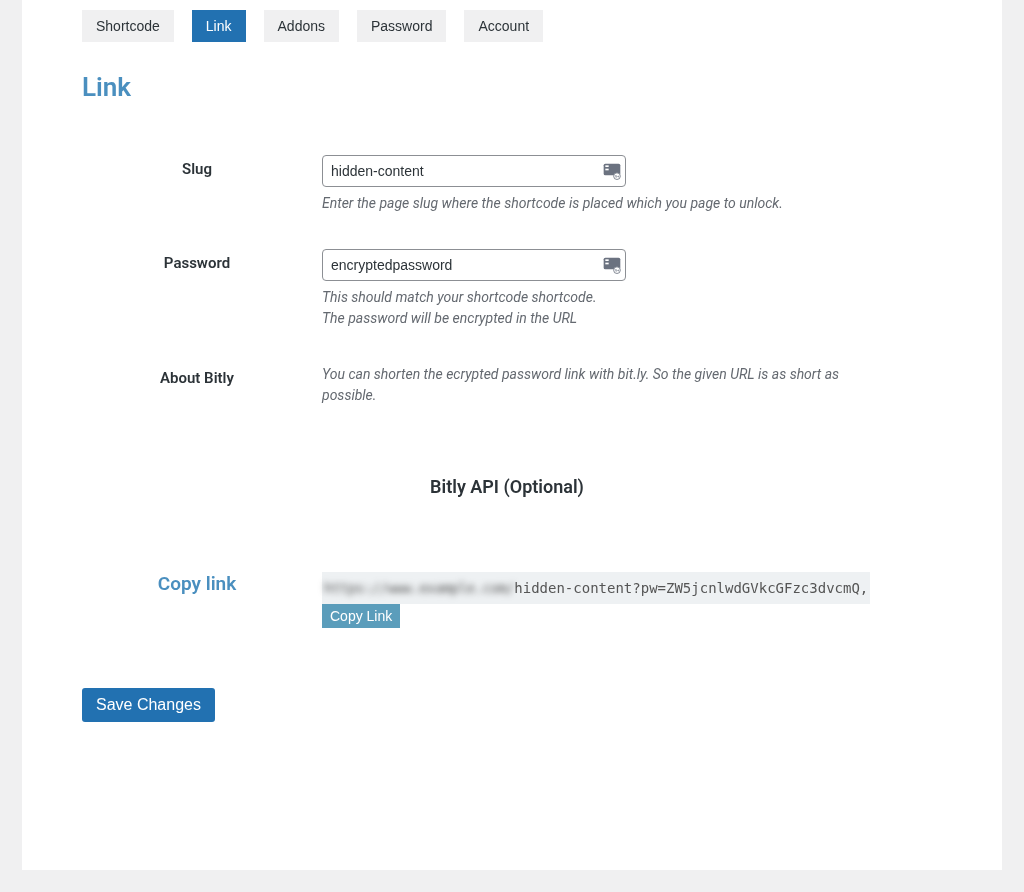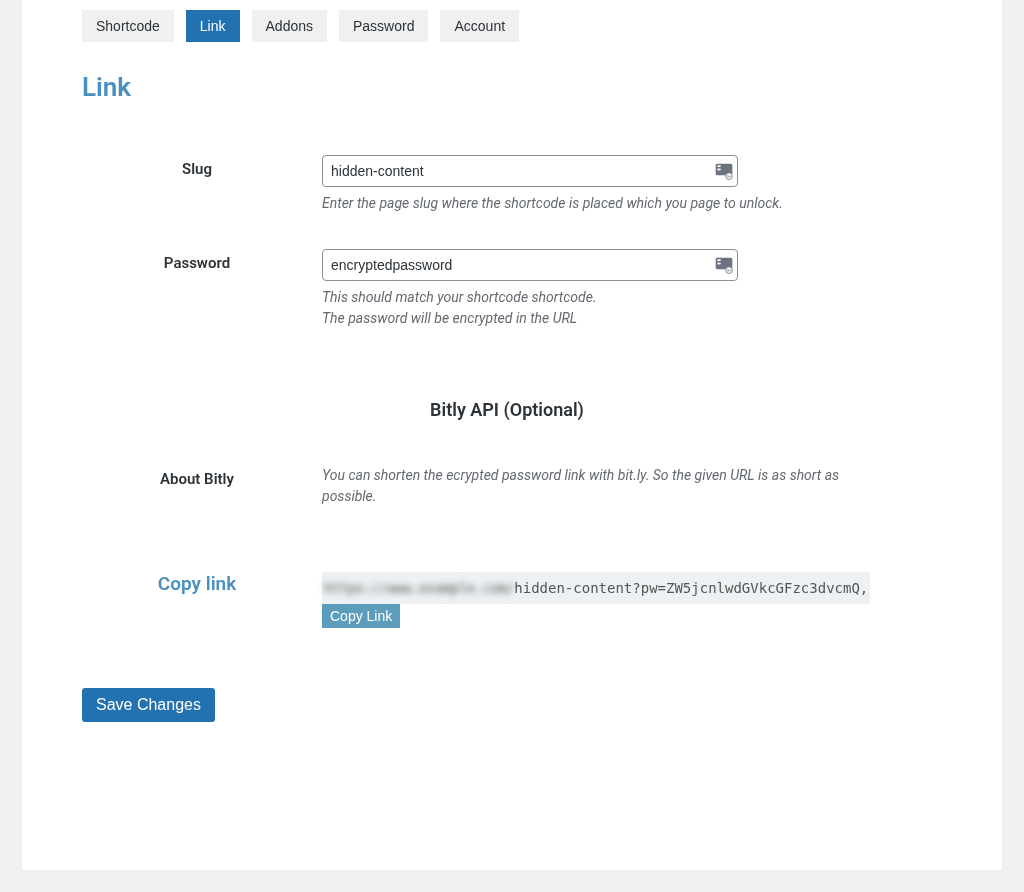--- a/index.html
+++ b/index.html
@@ -11,21 +11,21 @@
       height: 892px;
     }
     .panel {
       background: #fff;
       margin: 0 22px;
       padding: 10px 60px 60px 60px;
       min-height: 870px;
     }
     .tabs {
       display: flex;
-      gap: 12px;
+      gap: 18px;
       margin-bottom: 30px;
     }
     .tab {
       background: #f0f0f1;
       color: #2c3338;
       padding: 8px 14px;
       font-size: 14px;
       cursor: pointer;
       border: none;
     }
@@ -51,21 +51,21 @@
       font-weight: 600;
       font-size: 15px;
       color: #2c3338;
       margin-left: 24px;
     }
     .form-table td {
       vertical-align: top;
       padding: 15px 10px 20px 0;
     }
     input[type="text"] {
-      width: 416px;
+      width: 304px;
       height: 32px;
       padding: 0 8px;
       border: 1px solid #8c8f94;
       border-radius: 4px;
       font-size: 14px;
       color: #2c3338;
     }
     .input-wrap {
       position: relative;
       display: inline-block;
@@ -192,30 +192,30 @@
           </span>
         </span>
         <div class="description">
           <span>This should match your shortcode shortcode.</span><br>
           <span>The password will be encrypted in the URL</span>
         </div>
       </td>
     </tr>
 
     <tr>
+      <th>About Bitly</th>
+      <td>
+        <div class="description" style="margin-top:0;">You can shorten the ecrypted password link with bit.ly. So the given URL is as short as possible.</div>
+      </td>
+    </tr>
+
+    <tr>
       <th colspan="2">
         <h3 class="sub-title">Bitly API (Optional)</h3>
       </th>
-    </tr>
-
-    <tr>
-      <th>About Bitly</th>
-      <td>
-        <div class="description" style="margin-top:0;">You can shorten the ecrypted password link with bit.ly. So the given URL is as short as possible.</div>
-      </td>
     </tr>
 
 
     <tr>
       <th style="padding-top:45px;">
         <span class="copy-link-th">Copy link</span>
       </th>
       <td style="padding-top:45px;">
         <div class="copy-link-box">
           <span class="url-blur">

